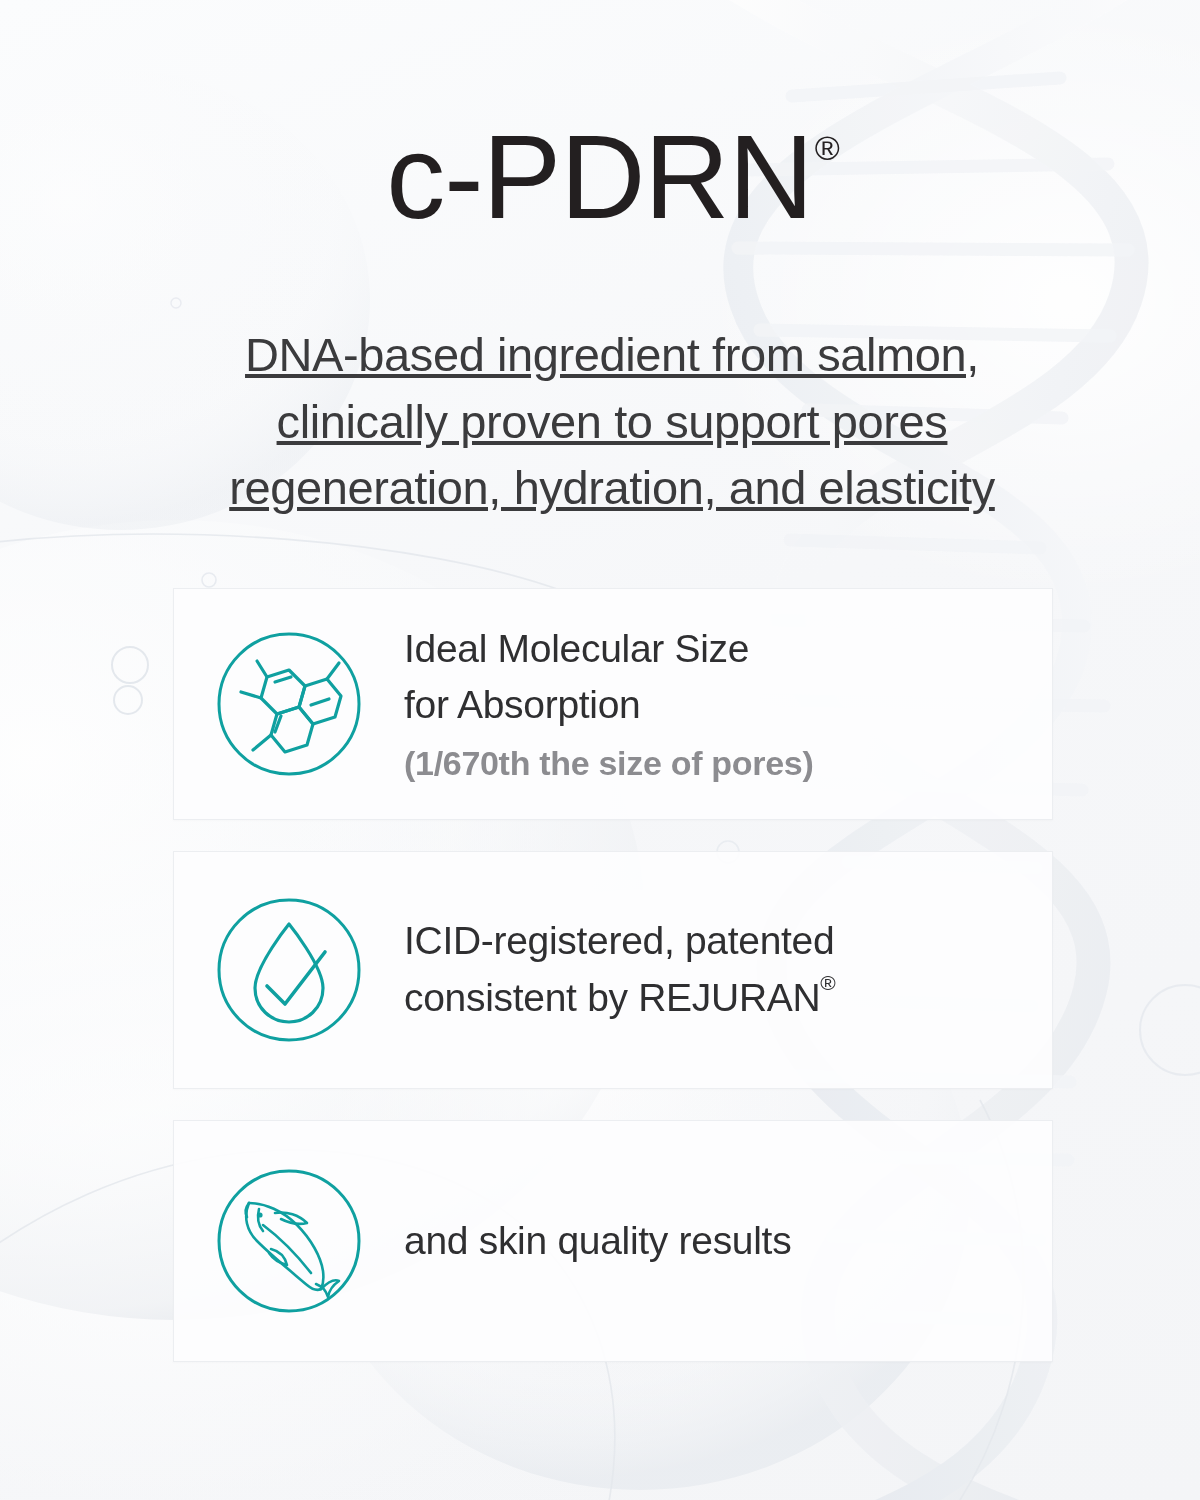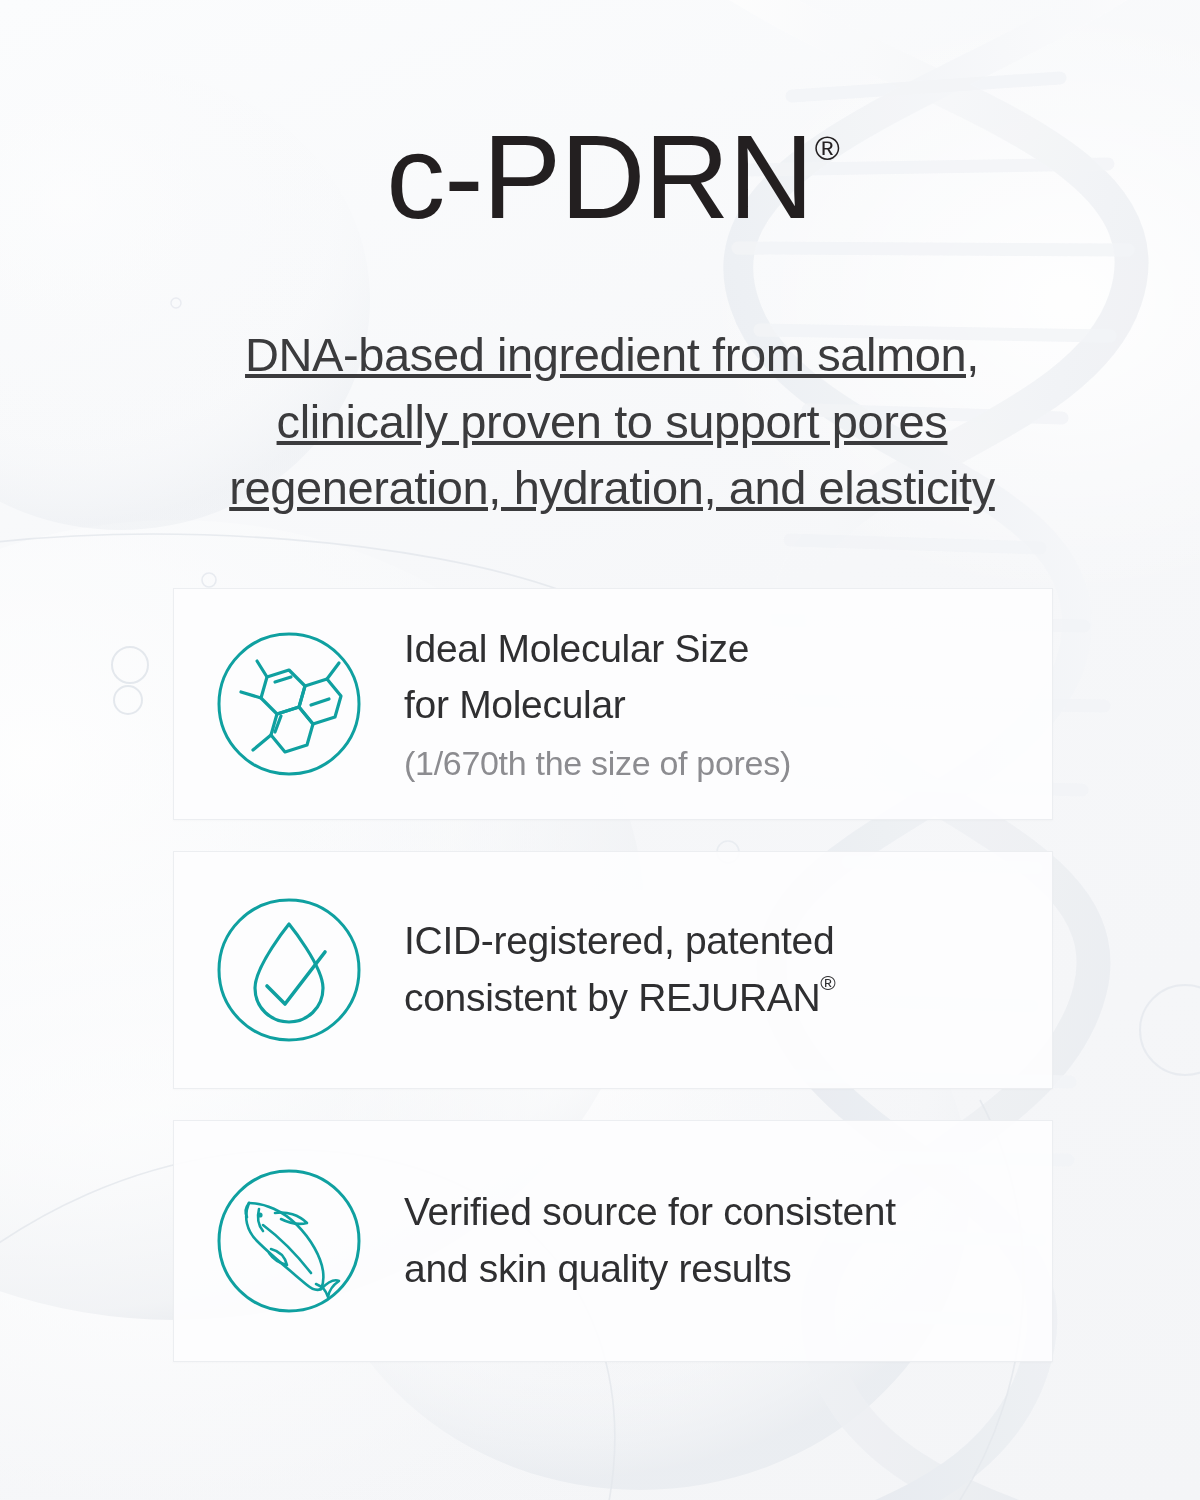--- a/index.html
+++ b/index.html
@@ -133,21 +133,21 @@
   .card-title .reg-sm {
     font-size: 21px;
     vertical-align: super;
     position: relative;
     top: -7px;
   }
   .card-sub {
     font-size: 34px;
     line-height: 1.4;
     color: #8c8c90;
-    font-weight: 400;
+    font-weight: 700;
     margin-top: 6px;
     letter-spacing: -0.3px;
   }
   .tline { display: block; }
 </style>
 </head>
 <body>
 
 <div class="page">
 
@@ -259,21 +259,21 @@
                 <line x1="62" y1="54" x2="78" y2="49"></line>
                 <line x1="98" y1="77" x2="116" y2="71"></line>
                 <line x1="68" y1="88" x2="62" y2="104"></line>
               </g>
             </svg>
           </div>
         </div>
         <div class="text-cell">
           <div class="card-title">
             <span class="tline">Ideal Molecular Size</span>
-            <span class="tline">for Molecular</span>
+            <span class="tline">for Absorption</span>
           </div>
           <div class="card-sub">(1/670th the size of pores)</div>
         </div>
       </div>
 
       <div class="card card-2">
         <div class="icon-cell">
           <div class="icon-circle">
             <svg width="152" height="152" viewBox="0 0 152 152" xmlns="http://www.w3.org/2000/svg">
               <circle cx="76" cy="76" r="70" fill="none" stroke="#0FA0A0" stroke-width="3"></circle>
@@ -315,21 +315,20 @@
                 <path d="M36,38 C 32,43 32,48 34,52"></path>
 
                 <path d="M50,60 C 66,72 84,90 98,108"></path>
               </g>
               <circle cx="47" cy="50" r="2.6" fill="#0FA0A0"></circle>
             </svg>
           </div>
         </div>
         <div class="text-cell">
           <div class="card-title">
-            <span class="tline">Verified source for consistent</span>
             <span class="tline">and skin quality results</span>
           </div>
         </div>
       </div>
 
     </div>
   </div>
 </div>
 
 </body></html>

